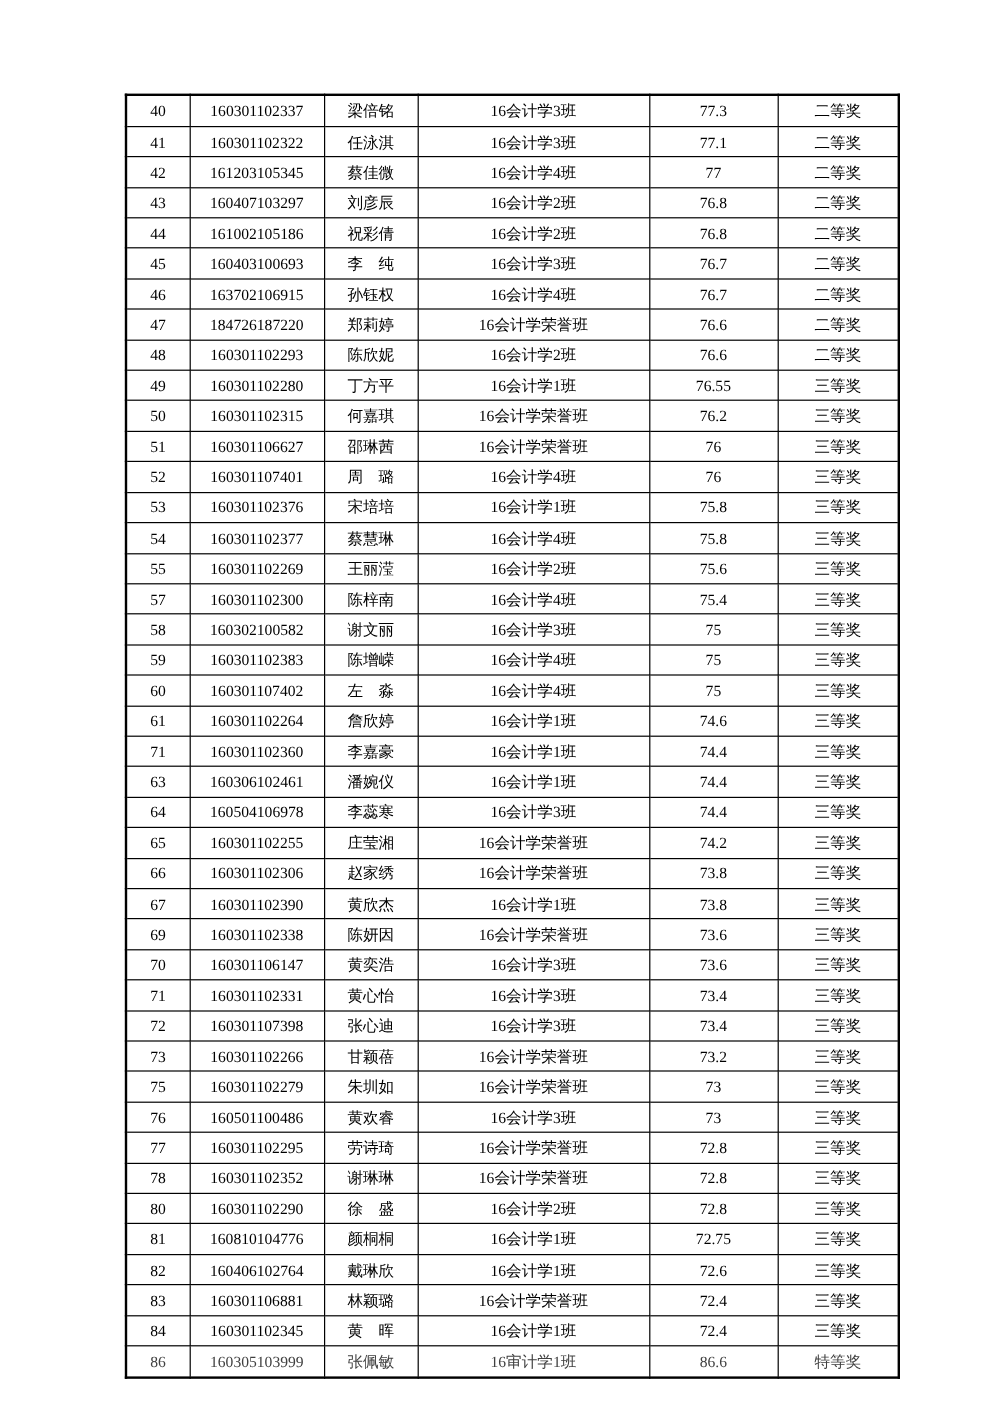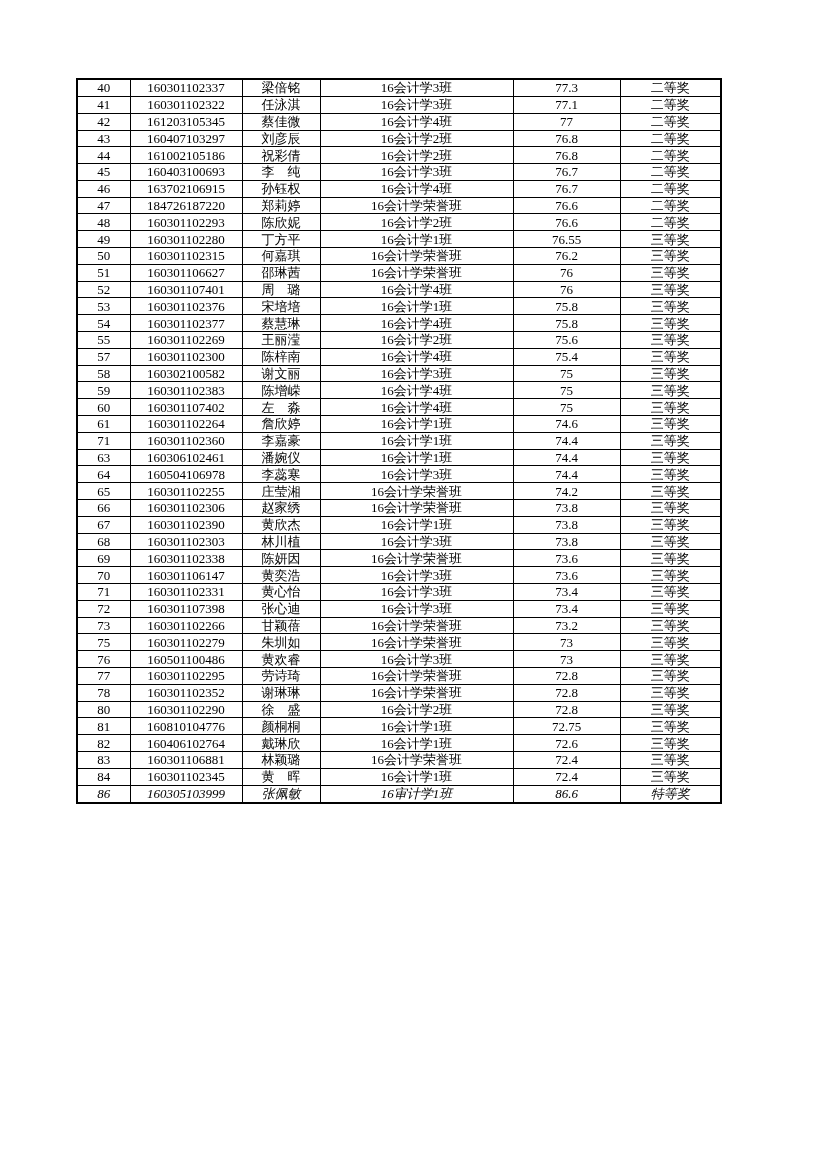--- a/index.html
+++ b/index.html
@@ -10,42 +10,41 @@
   .page {
     position: relative;
     width: 827px;
     height: 1169px;
     background: #ffffff;
     font-family: "Liberation Serif", "DejaVu Serif", serif;
     overflow: hidden;
   }
   table.ranking {
     position: absolute;
-    left: 76px;
+    left: 104px;
     top: 78px;
     width: 644px;
-    height: 726px;
+    height: 1071px;
     border-collapse: collapse;
     table-layout: fixed;
     border: 2px solid #000000;
   }
   table.ranking td {
     border: 1px solid #000000;
     text-align: center;
     vertical-align: middle;
     font-size: 13px;
     line-height: 1;
     color: #000000;
     padding: 0;
     overflow: hidden;
     white-space: nowrap;
   }
   table.ranking tr.highlight td {
-    color: #000000;
-    font-style: italic;
+    color: #404040;
   }
 </style>
 </head>
 <body>
 
 <div class="page">
   <table class="ranking">
     <colgroup>
       <col style="width:53px">
       <col style="width:112px">
@@ -265,28 +264,20 @@
         </tr>
         <tr>
           <td>67</td>
           <td>160301102390</td>
           <td>黄欣杰</td>
           <td>16会计学1班</td>
           <td>73.8</td>
           <td>三等奖</td>
         </tr>
         <tr>
-          <td>68</td>
-          <td>160301102303</td>
-          <td>林川植</td>
-          <td>16会计学3班</td>
-          <td>73.8</td>
-          <td>三等奖</td>
-        </tr>
-        <tr>
           <td>69</td>
           <td>160301102338</td>
           <td>陈妍因</td>
           <td>16会计学荣誉班</td>
           <td>73.6</td>
           <td>三等奖</td>
         </tr>
         <tr>
           <td>70</td>
           <td>160301106147</td>

